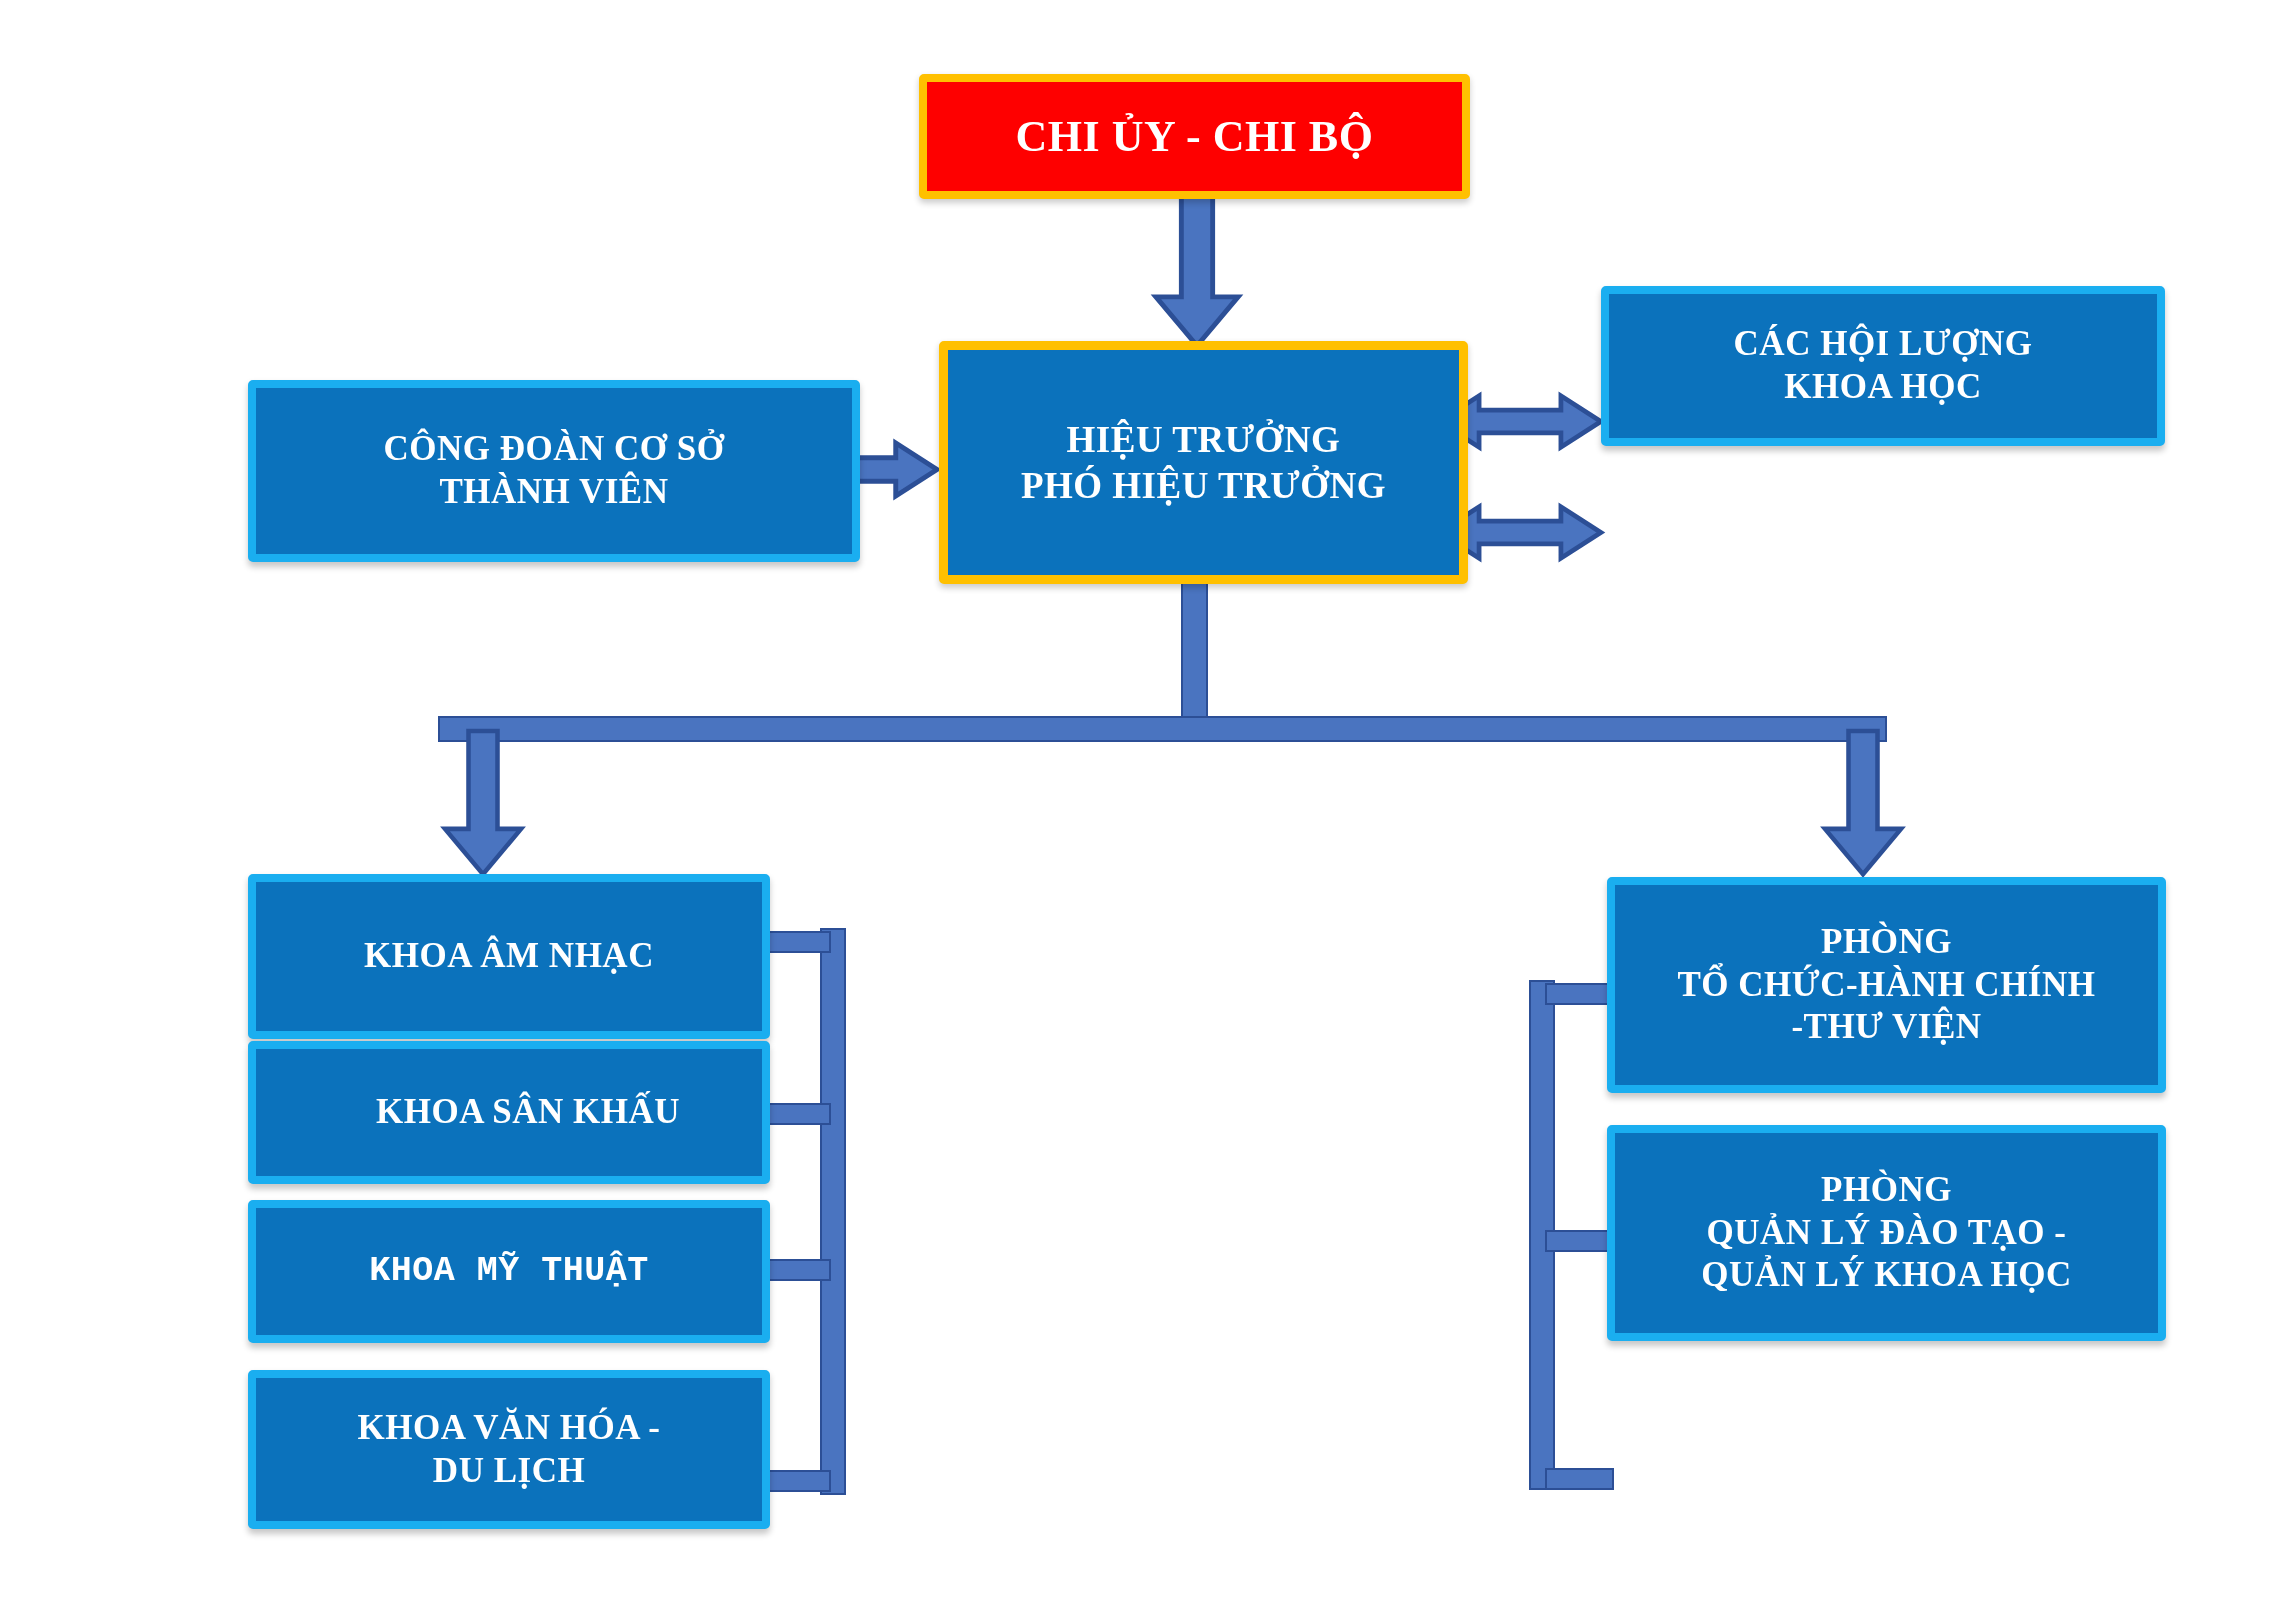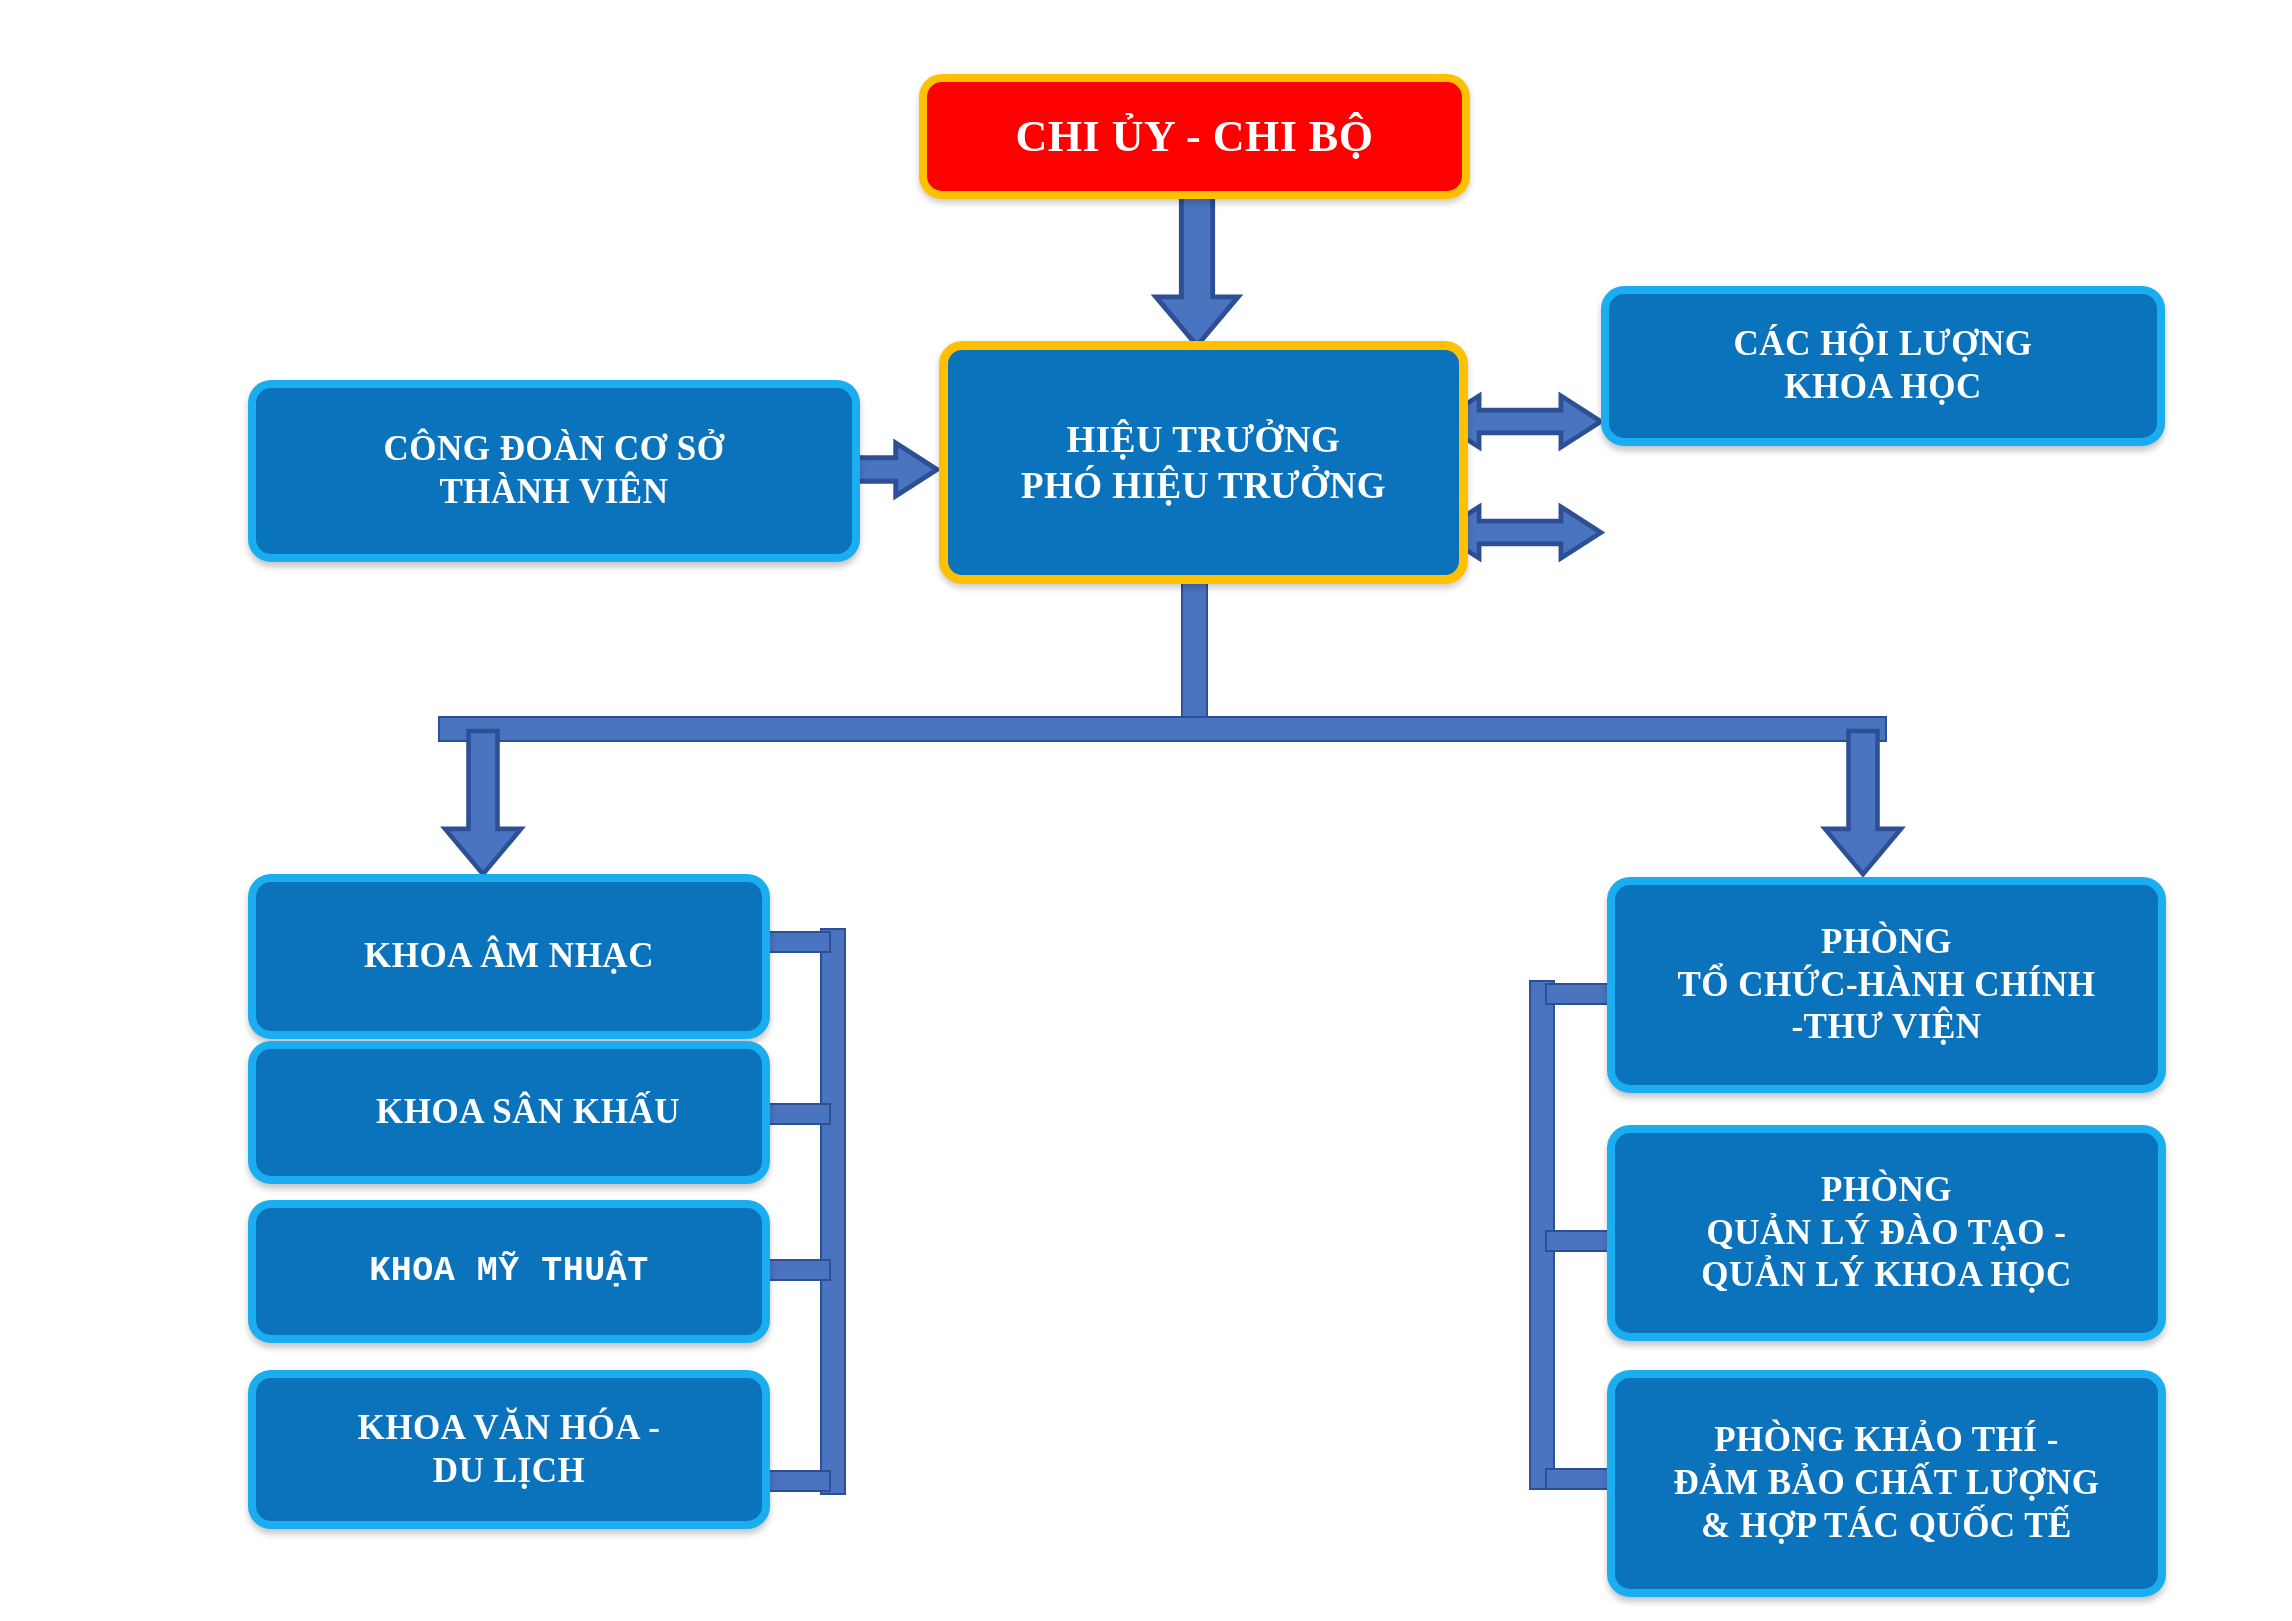--- a/index.html
+++ b/index.html
@@ -24,21 +24,21 @@
     position: absolute;
     box-sizing: border-box;
     display: flex;
     align-items: center;
     justify-content: center;
     text-align: center;
     color: #ffffff;
     font-weight: bold;
     letter-spacing: 0.5px;
     line-height: 1.22;
-    border-radius: 23px;
+    border-radius: 5px;
     z-index: 5;
   }
   .node .label {
     display: block;
     width: 100%;
     padding: 0 13.7px;
     box-sizing: border-box;
     white-space: pre-line;
   }
 
@@ -164,20 +164,15 @@
 TỔ CHỨC-HÀNH CHÍNH
 -THƯ VIỆN</span>
   </div>
 
   <div class="node blue" style="left:1607px; top:1125px; width:559px; height:216px; font-size:35px;">
     <span class="label">PHÒNG
 QUẢN LÝ ĐÀO TẠO -
 QUẢN LÝ KHOA HỌC</span>
   </div>
 
-  <div class="node blue" style="left:1607px; top:1370px; width:559px; height:227px; font-size:35px;">
-    <span class="label">PHÒNG KHẢO THÍ -
-ĐẢM BẢO CHẤT LƯỢNG
-&amp; HỢP TÁC QUỐC TẾ</span>
-  </div>
 
 </div>
 
 
 </body></html>

